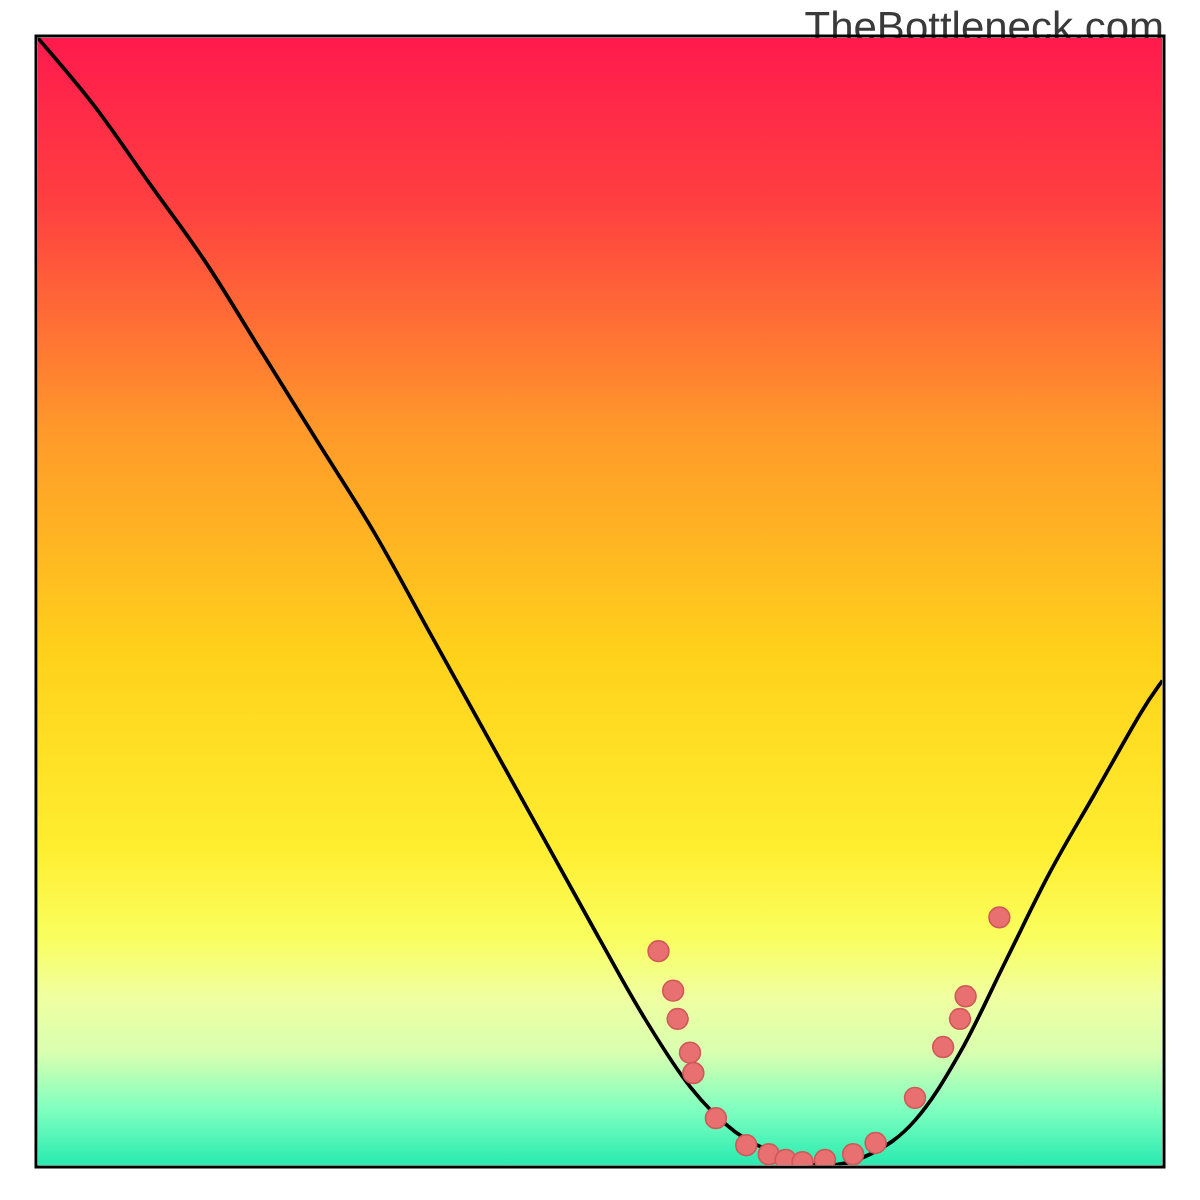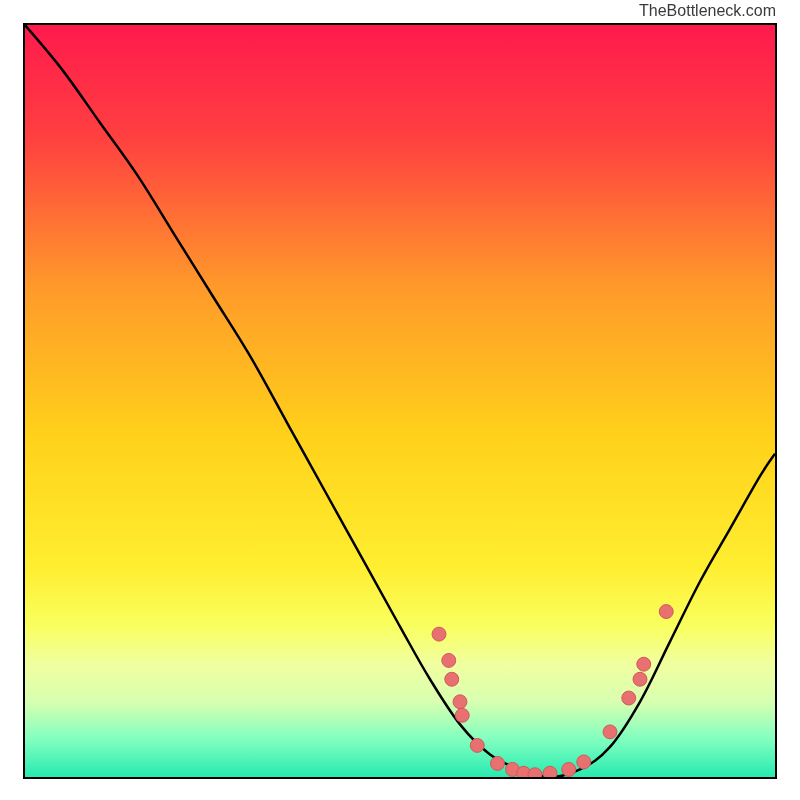--- a/index.html
+++ b/index.html
@@ -30,21 +30,21 @@
     left: 0;
     top: 0;
     width: 100%;
     height: 100%;
   }
   .watermark {
     position: absolute;
     top: 2px;
     right: 24px;
     font-family: Arial, Helvetica, sans-serif;
-    font-size: 16px;
+    font-size: 28px;
     color: #3a3a3a;
     font-weight: 500;
   }
 </style>
 </head>
 <body>
 
 <div class="chart-container">
   <div class="watermark">TheBottleneck.com</div>
   <div class="plot-area">

